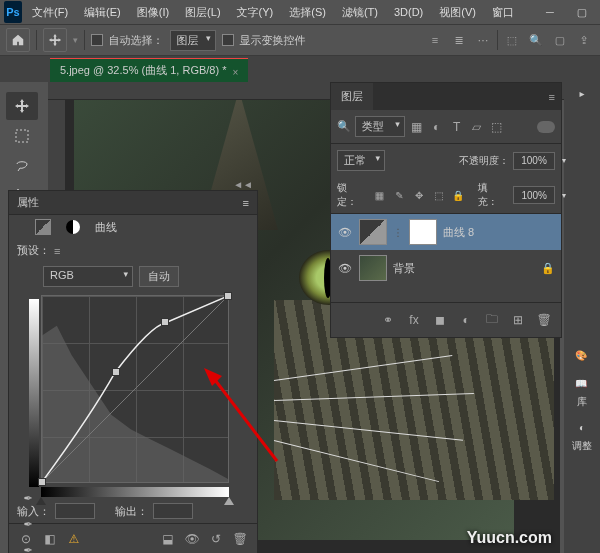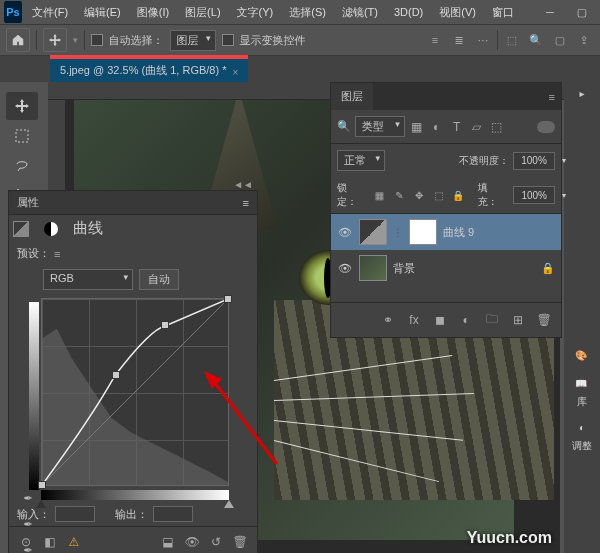--- a/index.html
+++ b/index.html
@@ -11,38 +11,38 @@
 .win-btn{width:28px;height:20px;display:flex;align-items:center;justify-content:center;color:#ccc}
 .optbar{background:#535353;display:flex;align-items:center;height:32px;padding:0 6px;gap:6px;border-top:1px solid #3a3a3a;border-bottom:1px solid #3a3a3a}
 .opt-icon{width:24px;height:24px;display:flex;align-items:center;justify-content:center;border:1px solid #666;border-radius:2px}
 .sep{width:1px;height:20px;background:#3a3a3a}
 .checkbox{width:12px;height:12px;border:1px solid #888;background:#3a3a3a}
 .dropdown{background:#3a3a3a;border:1px solid #666;padding:2px 16px 2px 6px;position:relative;font-size:11px}
 .dropdown::after{content:"▾";position:absolute;right:4px;top:2px;font-size:9px}
 .opt-right{display:flex;gap:4px;margin-left:auto}
 .opt-right .ico{width:20px;height:20px;display:flex;align-items:center;justify-content:center;color:#aaa}
 .tabbar{background:#424242;height:26px;display:flex;align-items:flex-end;padding-left:50px}
-.doc-tab{background:#0c4a6e;padding:4px 10px;font-size:11px;color:#ccc;border-top:4px solid #ef4444;display:flex;align-items:flex-end;gap:6px}
+.doc-tab{background:#14532d;padding:4px 10px;font-size:11px;color:#ccc;border-top:1px solid #ef4444;display:flex;align-items:flex-end;gap:6px}
 .doc-tab .x{color:#999;font-size:10px}
 .left-tools{position:absolute;left:4px;top:88px;width:36px;background:#535353;display:flex;flex-direction:column;gap:2px;padding:4px 2px}
 .ltool{width:32px;height:28px;display:flex;align-items:center;justify-content:center;color:#ccc;border-radius:2px}
 .ltool.active{background:#3a3a3a}
 .ruler-h{position:absolute;left:48px;top:82px;right:0;height:18px;background:#424242;border-bottom:1px solid #2a2a2a;overflow:hidden}
 .ruler-v{position:absolute;left:48px;top:100px;width:18px;bottom:0;background:#424242;border-right:1px solid #2a2a2a}
 .canvas-area{position:absolute;left:66px;top:100px;right:40px;bottom:0;background:#2a2a2a;overflow:hidden}
 .doc-image{position:absolute;left:8px;top:0;width:440px;height:440px;background:linear-gradient(135deg,#3a4a3a 0%,#2a3028 40%,#4a5a48 100%)}
 .cat-eye{position:absolute;left:225px;top:150px;width:60px;height:55px;background:radial-gradient(ellipse,#a8c868 30%,#788838 50%,#2a2a1a 70%);border-radius:50%}
 .cat-pupil{position:absolute;left:250px;top:158px;width:8px;height:40px;background:#000;border-radius:50%}
 .cat-ear{position:absolute;left:100px;top:-10px;width:130px;height:140px;background:linear-gradient(145deg,#5a5a4a,#2a2a22);clip-path:polygon(20% 100%,50% 0%,80% 100%)}
 .cat-stripes{position:absolute;left:200px;top:200px;width:280px;height:200px;background:repeating-linear-gradient(80deg,#3a3a30 0,#3a3a30 8px,#5a5a4a 8px,#5a5a4a 18px)}
 .whisker{position:absolute;height:1px;background:#ddd;transform-origin:left}
 .props-panel{position:absolute;left:8px;top:190px;width:250px;background:#424242;border:1px solid #2a2a2a;z-index:10}
 .panel-hdr{background:#383838;padding:4px 8px;display:flex;align-items:center;font-size:11px;border-bottom:1px solid #2a2a2a;position:relative}
 .panel-hdr .collapse{position:absolute;right:4px;top:-12px;font-size:10px;color:#999}
-.curves-title{display:flex;align-items:center;gap:15px;padding:4px 4px;font-size:15px}
+.curves-title{display:flex;align-items:center;gap:15px;padding:4px 26px;font-size:11px}
 .curves-ico{width:16px;height:16px;border:1px solid #888;background:linear-gradient(135deg,#3a3a3a 50%,#888 50%)}
 .adj-ico{width:14px;height:14px;border-radius:50%;background:conic-gradient(#fff 0 180deg,#000 180deg 360deg)}
 .preset-row{display:flex;align-items:center;gap:4px;padding:4px 8px}
 .preset-row .dropdown{flex:1}
 .channel-row{display:flex;gap:6px;padding:4px 8px}
 .eyedrop-tools{position:absolute;left:8px;top:296px;display:flex;flex-direction:column;gap:4px;z-index:11}
 .eyedrop{width:22px;height:22px;display:flex;align-items:center;justify-content:center;color:#bbb}
 .curve-area{position:relative;margin:4px 8px 4px 32px;width:188px;height:188px;background:#383838;border:1px solid #666}
 .curve-grid{position:absolute;inset:0;background-image:linear-gradient(#555 1px,transparent 1px),linear-gradient(90deg,#555 1px,transparent 1px);background-size:47px 47px}
 .histogram{position:absolute;bottom:0;left:0;right:0;height:100%;opacity:0.6}
@@ -289,21 +289,21 @@
     <div style="flex:1"></div>
     <span>填充：</span>
     <div class="pct-field">100%</div>
   </div>
 
   <div class="layer-item sel">
     <span class="eye">👁</span>
     <div class="layer-thumb curves"></div>
     <span class="link-ico">⋮</span>
     <div class="layer-thumb mask"></div>
-    <span>曲线 9</span>
+    <span>曲线 8</span>
   </div>
   <div class="layer-item">
     <span class="eye">👁</span>
     <div class="layer-thumb img"></div>
     <span>背景</span>
     <span class="lock-pad">🔒</span>
   </div>
   <div style="height:16px"></div>
 
   <div class="layers-footer">

